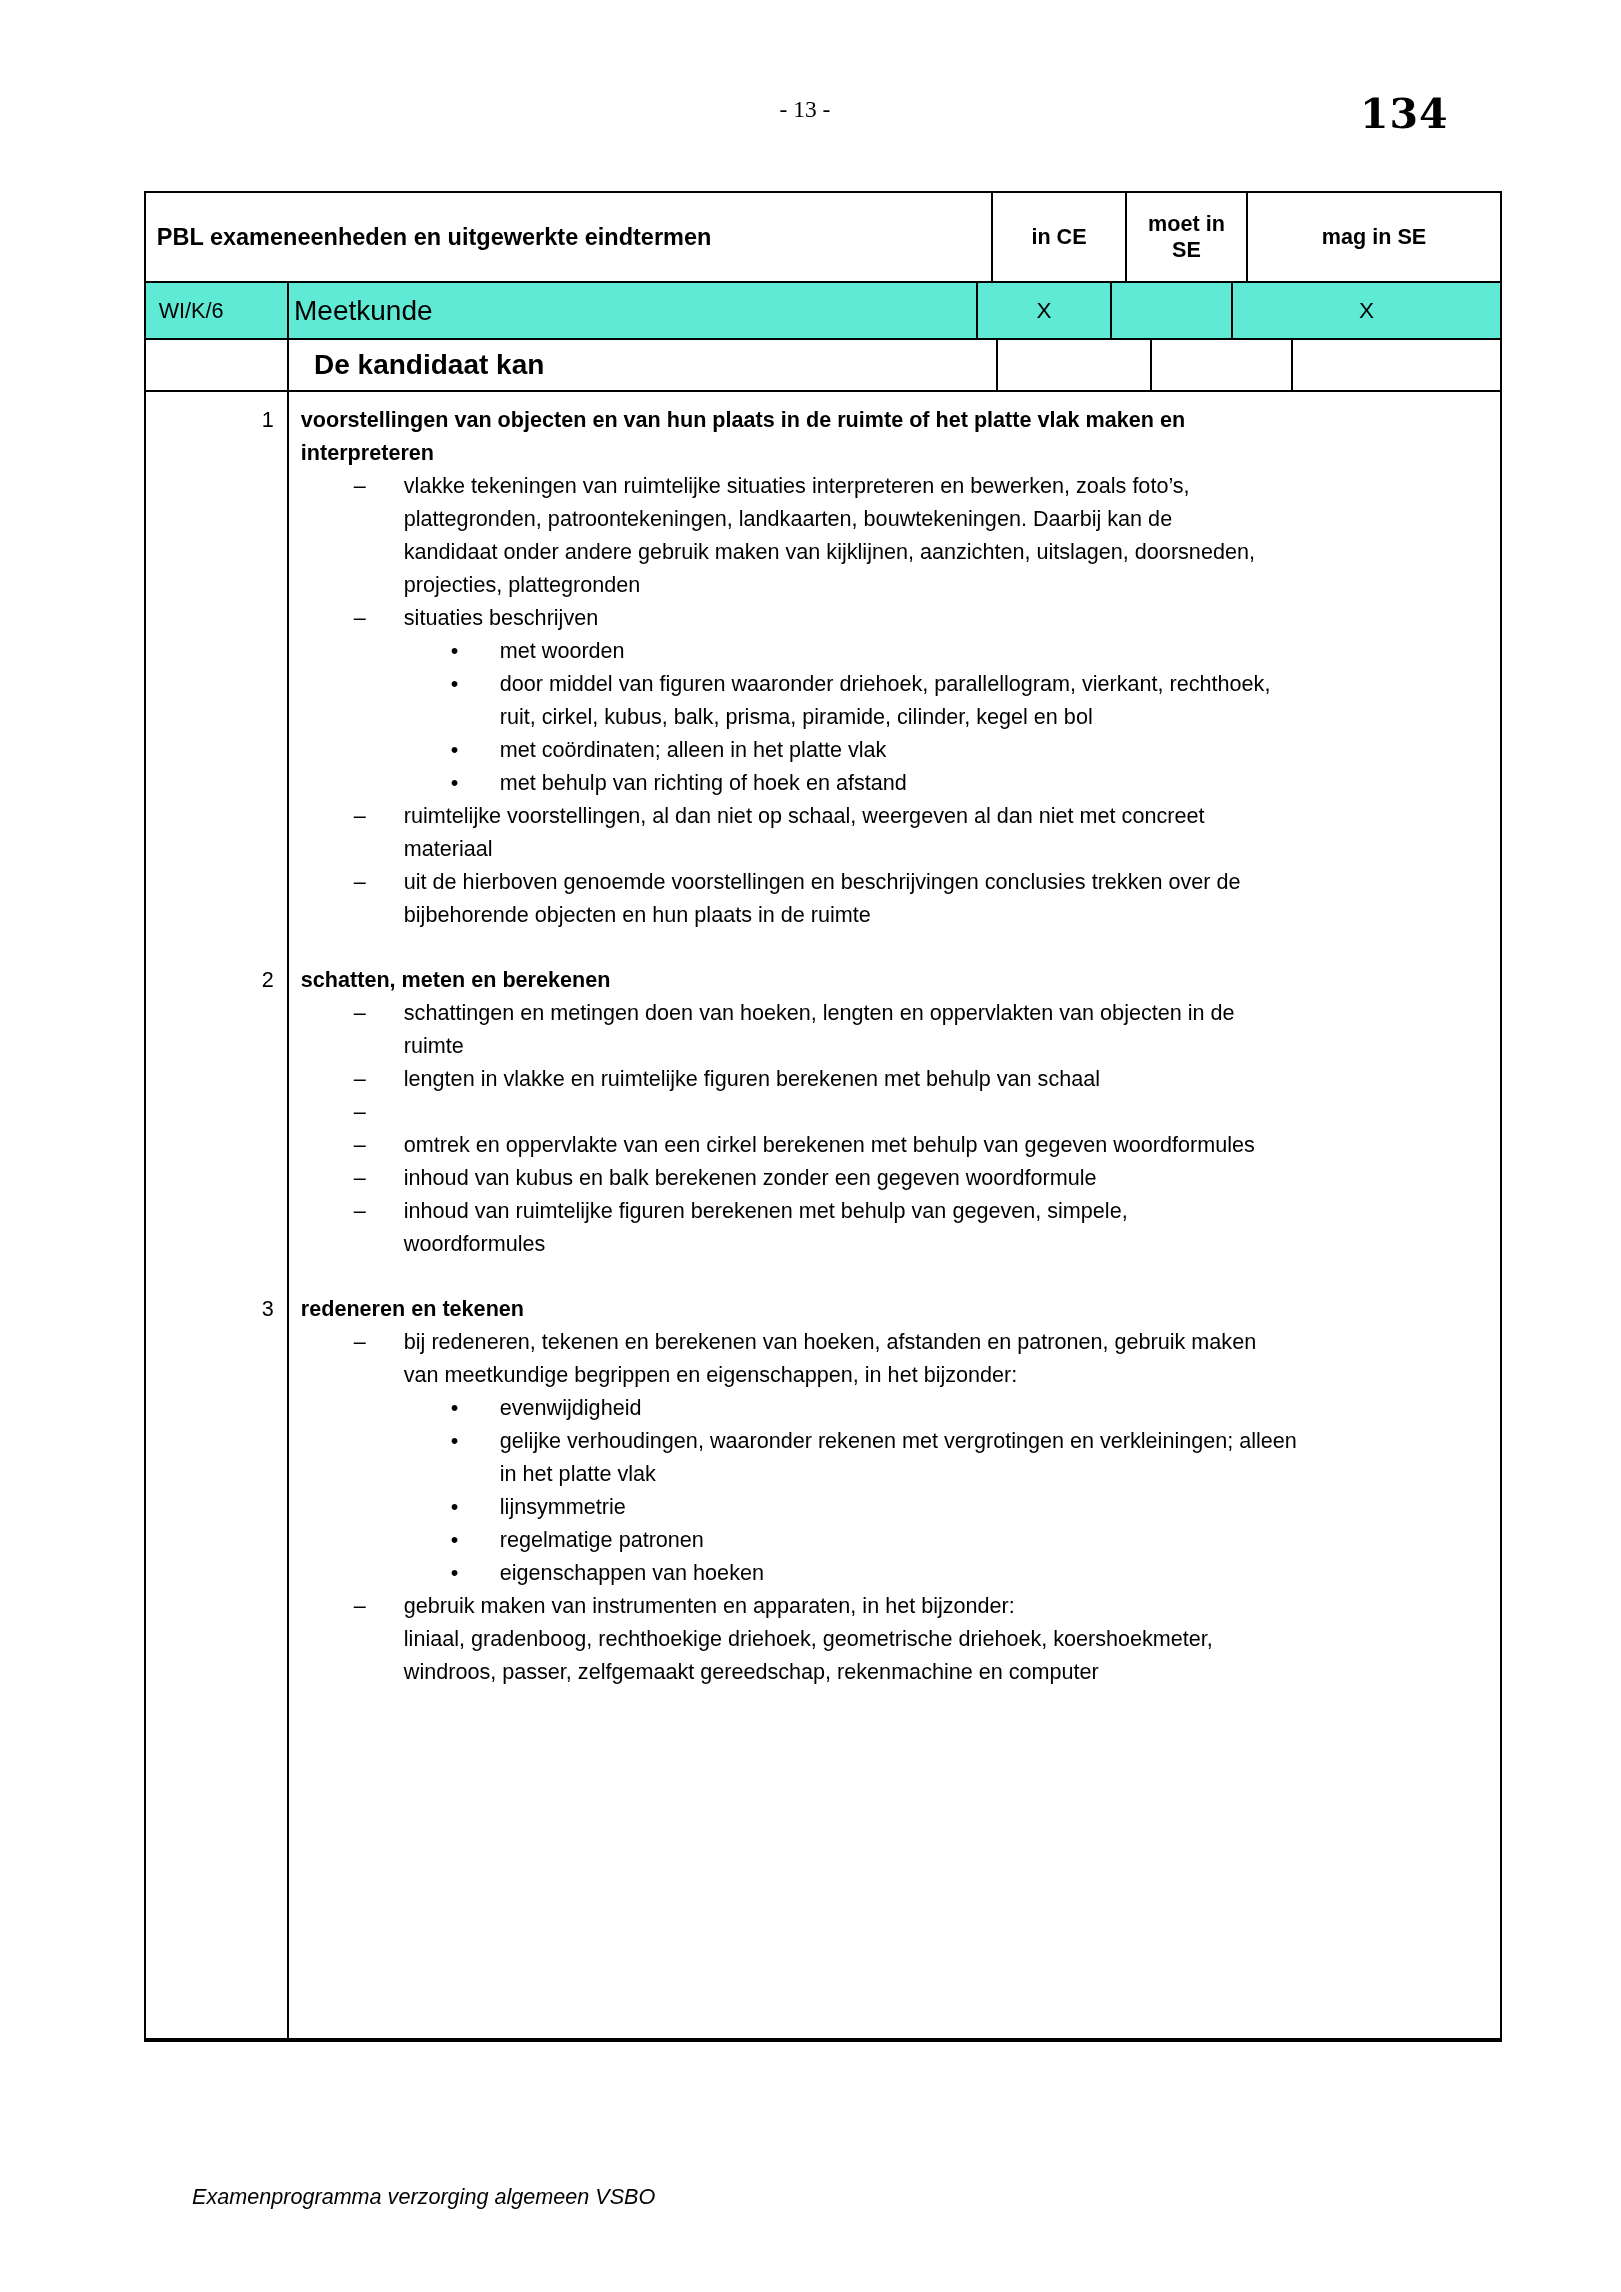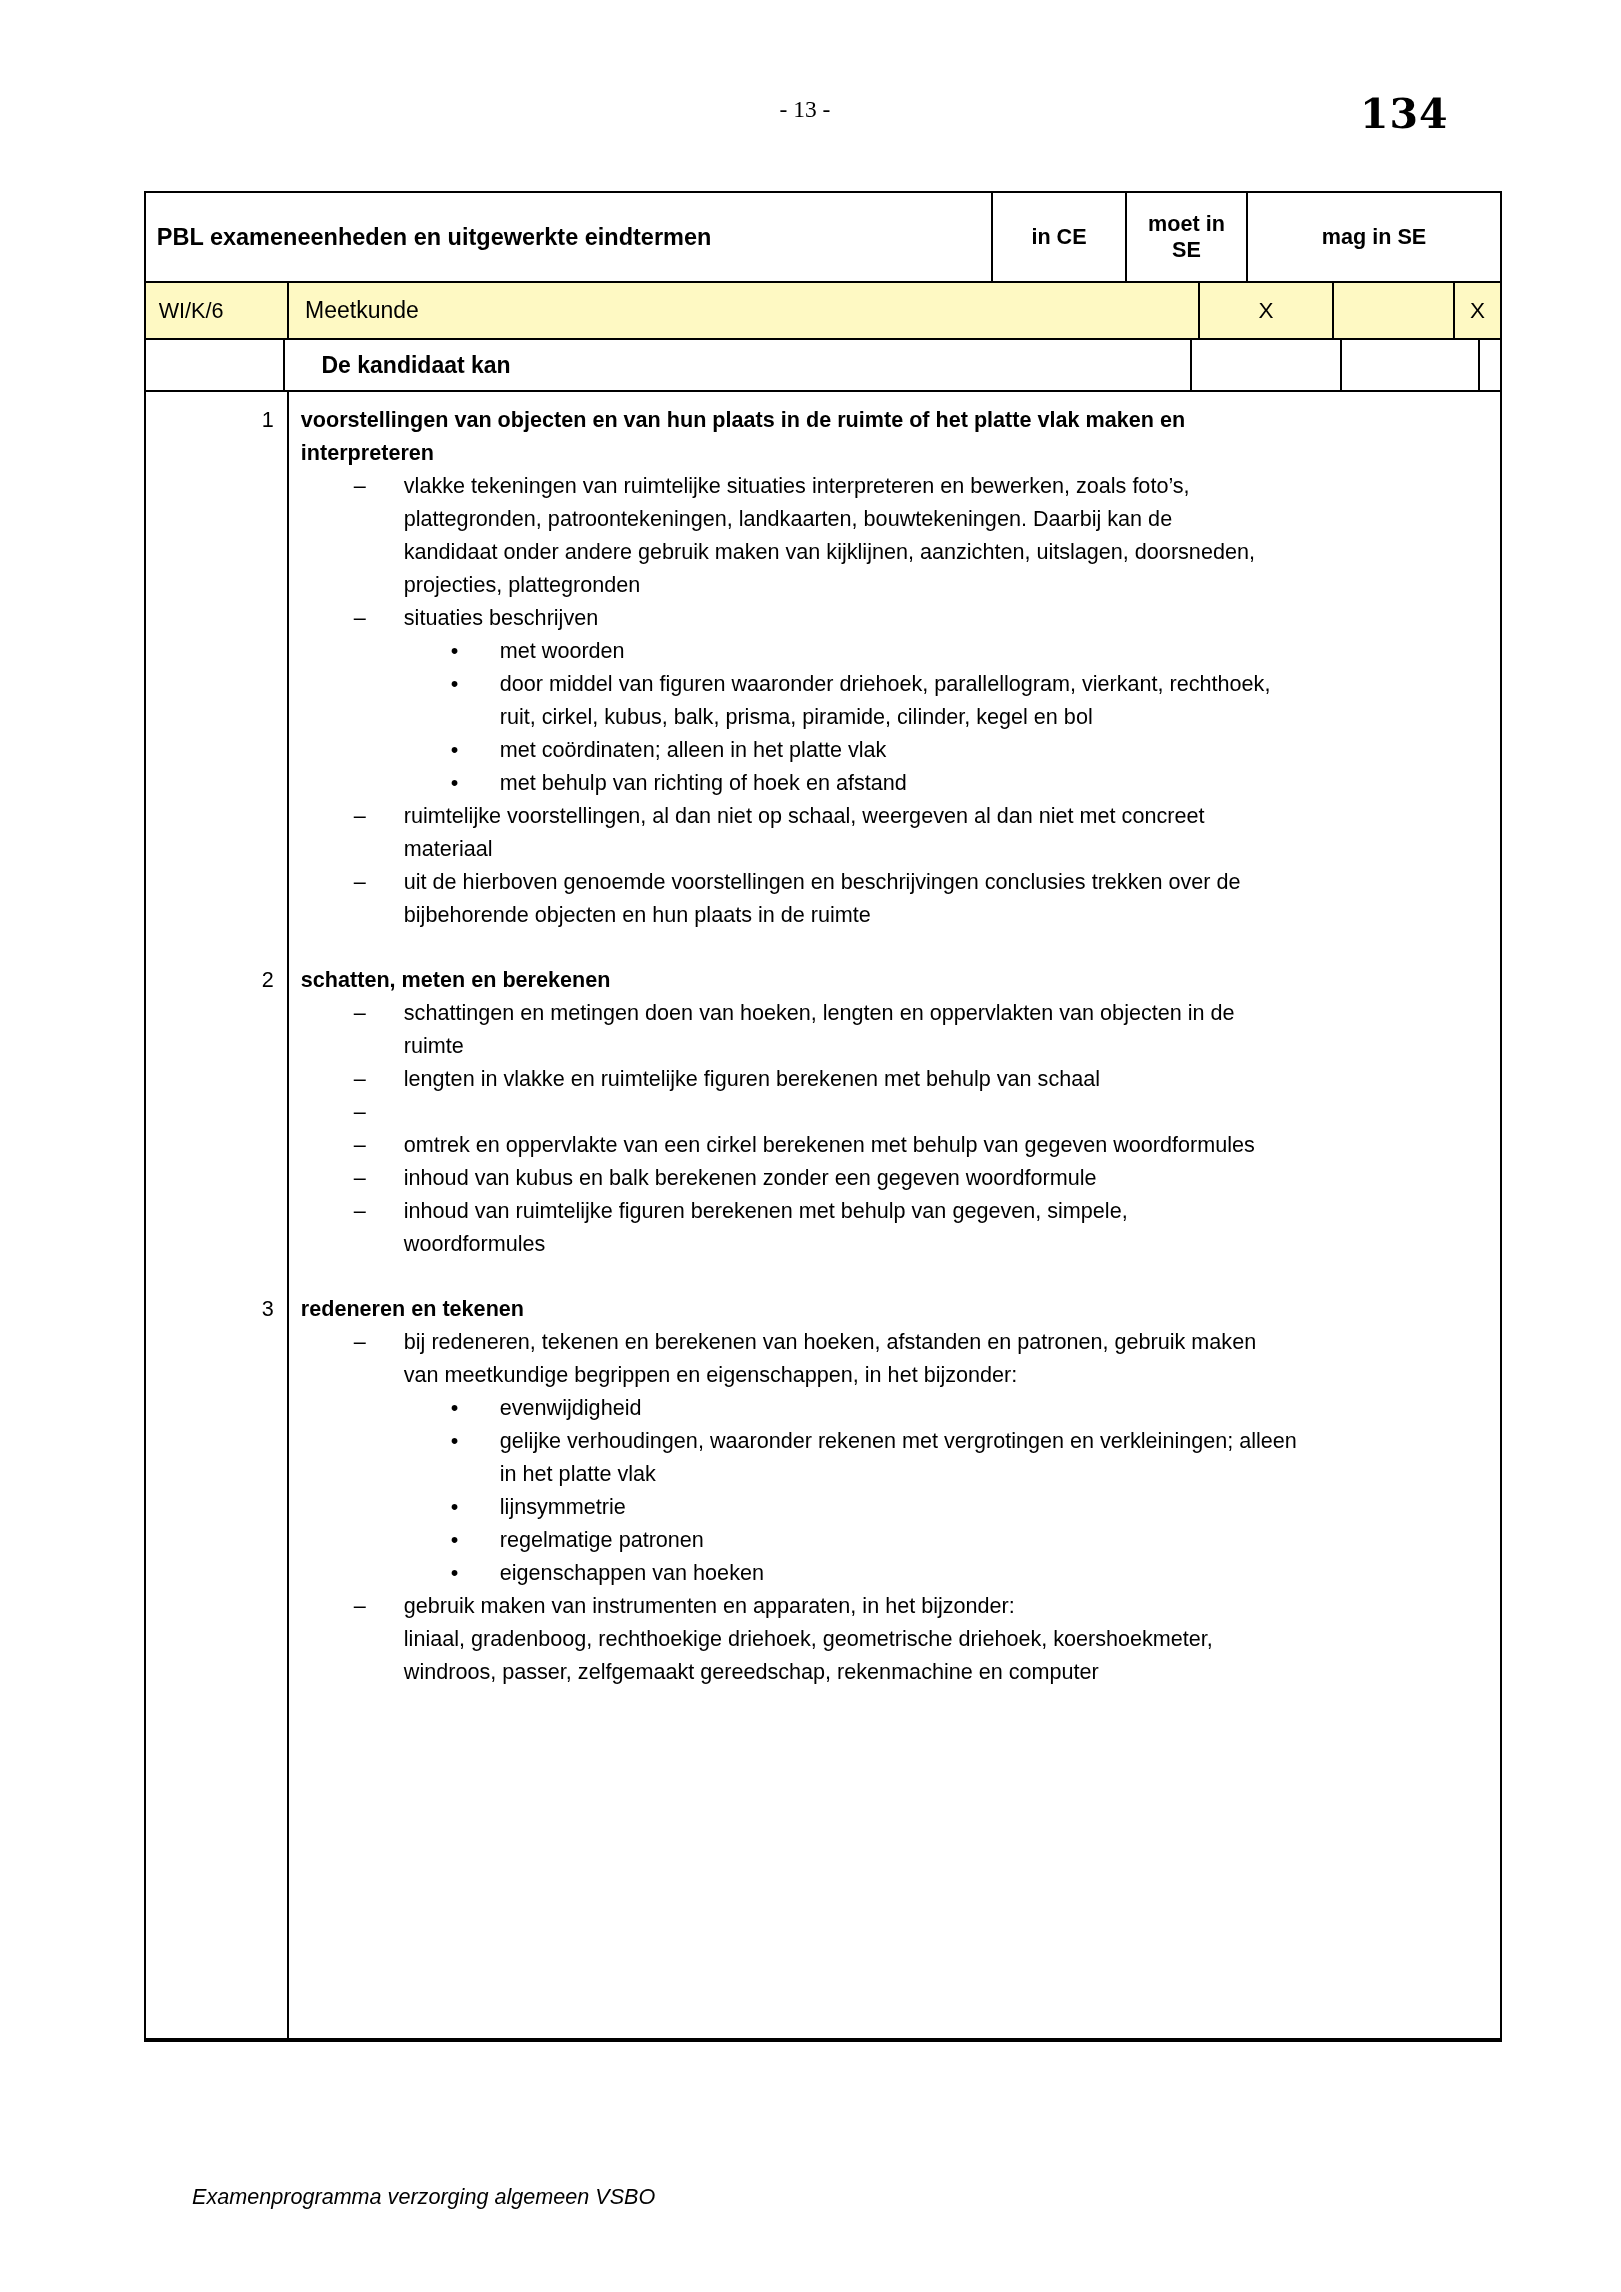--- a/index.html
+++ b/index.html
@@ -36,21 +36,21 @@
   .t-row{display:flex;border-bottom:2px solid #000;box-sizing:border-box;flex-shrink:0;}
   .t-row.header{height:90px;}
   .t-row.unit{height:57px;}
   .t-row.intro{height:52px;gap:20px;}
   .t-row.content{flex:1;border-bottom:none;}
   .cell{box-sizing:border-box;}
   .v{border-right:2px solid #000;}
   .c-title{width:847px;display:flex;align-items:center;padding-left:10.8px;
     font-weight:bold;font-size:23.5px;}
   .c-code{width:143px;display:flex;align-items:center;padding-left:12.7px;font-size:21.6px;}
-  .c-desc{width:911px;display:flex;align-items:center;padding-left:16px;font-size:23px;}
+  .c-desc{width:689px;display:flex;align-items:center;padding-left:5px;font-size:28px;}
   .c-ce{width:134px;}
   .c-moet{width:121px;}
   .c-mag{flex:1;}
   .c-head{display:flex;align-items:center;justify-content:center;text-align:center;
     font-weight:bold;font-size:21.6px;line-height:26.5px;padding:0 13.7px;}
   .c-mark{display:flex;align-items:center;justify-content:center;font-size:22.5px;}
   .bold{font-weight:bold;}
   .c-content{flex:1;position:relative;padding:10.8px 29px 0 11.8px;
     font-size:21.6px;line-height:33px;}
   .section{position:relative;}
@@ -80,21 +80,21 @@
 
 <div class="doc-table">
 
   <div class="t-row header">
     <div class="cell c-title v">PBL exameneenheden en uitgewerkte eindtermen</div>
     <div class="cell c-ce c-head v">in CE</div>
     <div class="cell c-moet c-head v">moet in SE</div>
     <div class="cell c-mag c-head">mag in SE</div>
   </div>
 
-  <div class="t-row unit" style="background: #fef9c3;">
+  <div class="t-row unit" style="background: #5eead4;">
     <div class="cell c-code v">WI/K/6</div>
     <div class="cell c-desc v">Meetkunde</div>
     <div class="cell c-ce c-mark v">X</div>
     <div class="cell c-moet c-mark v"></div>
     <div class="cell c-mag c-mark">X</div>
   </div>
 
   <div class="t-row intro">
     <div class="cell c-code v"></div>
     <div class="cell c-desc v bold">De kandidaat kan</div>

